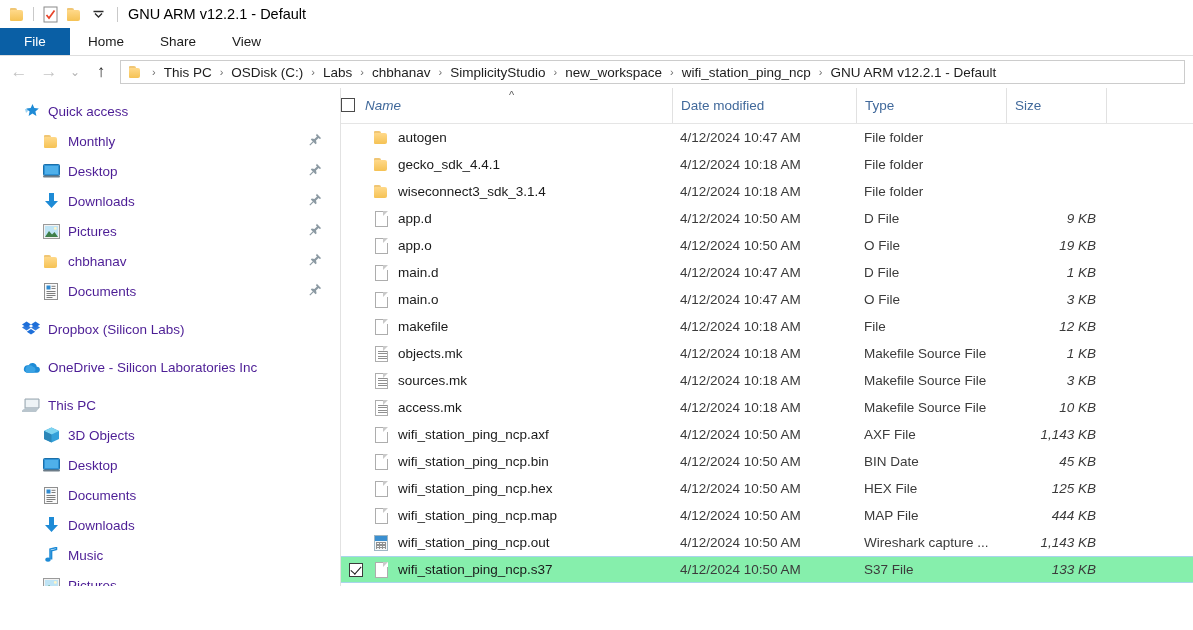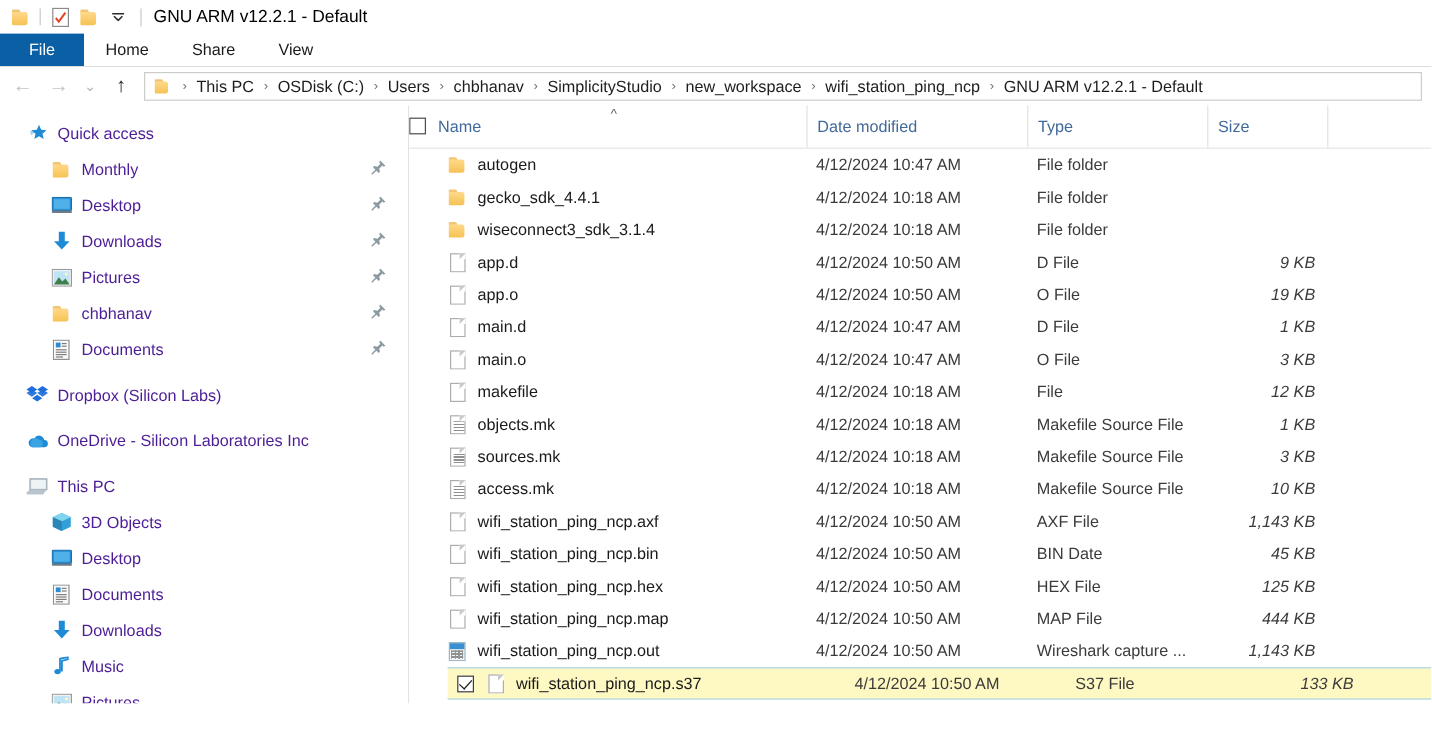--- a/index.html
+++ b/index.html
@@ -192,20 +192,21 @@
     padding-left: 8px;
     border-left: 1px solid #e1e1e1;
     position: relative;
   }
   .ch.first { border-left: none; padding-left: 0; }
   .ch-namebox {
     width: 331px;
     display: flex;
     align-items: center;
     padding-left: 8px;
+    font-style: italic;
   }
   .hdr-check {
     width: 14px; height: 14px;
     border: 1px solid #4a4a4a;
     background: #fff;
     margin-right: 10px;
     flex: 0 0 14px;
   }
   .ch-date { width: 184px; }
   .ch-type { width: 150px; }
@@ -214,25 +215,24 @@
 
   .row {
     height: 27px;
     display: flex;
     align-items: center;
     font-size: 13.5px;
     color: #1a1a1a;
     white-space: nowrap;
   }
   .row.selected {
-    background: #fef9c3;
+    background: #86efac;
     border-top: 1px solid #a9d4ec;
     border-bottom: 1px solid #a9d4ec;
     height: 27px;
-    margin-left: 32px;
   }
   .cell-name {
     width: 331px;
     display: flex;
     align-items: center;
     padding-left: 8px;
     overflow: hidden;
     text-align: right;
   }
   .row-check {
@@ -343,21 +343,21 @@
   <div class="nav-btn disabled">→</div>
   <div class="nav-btn chev">⌄</div>
   <div class="nav-btn up">↑</div>
   <div class="addr-field">
     <span class="folder-ico small" style="margin:0 4px 0 2px;"></span>
     <span class="crumb-sep">›</span>
     <span class="crumb">This PC</span>
     <span class="crumb-sep">›</span>
     <span class="crumb">OSDisk (C:)</span>
     <span class="crumb-sep">›</span>
-    <span class="crumb">Users</span>
+    <span class="crumb">Labs</span>
     <span class="crumb-sep">›</span>
     <span class="crumb">chbhanav</span>
     <span class="crumb-sep">›</span>
     <span class="crumb">SimplicityStudio</span>
     <span class="crumb-sep">›</span>
     <span class="crumb">new_workspace</span>
     <span class="crumb-sep">›</span>
     <span class="crumb">wifi_station_ping_ncp</span>
     <span class="crumb-sep">›</span>
     <span class="crumb">GNU ARM v12.2.1 - Default</span>

